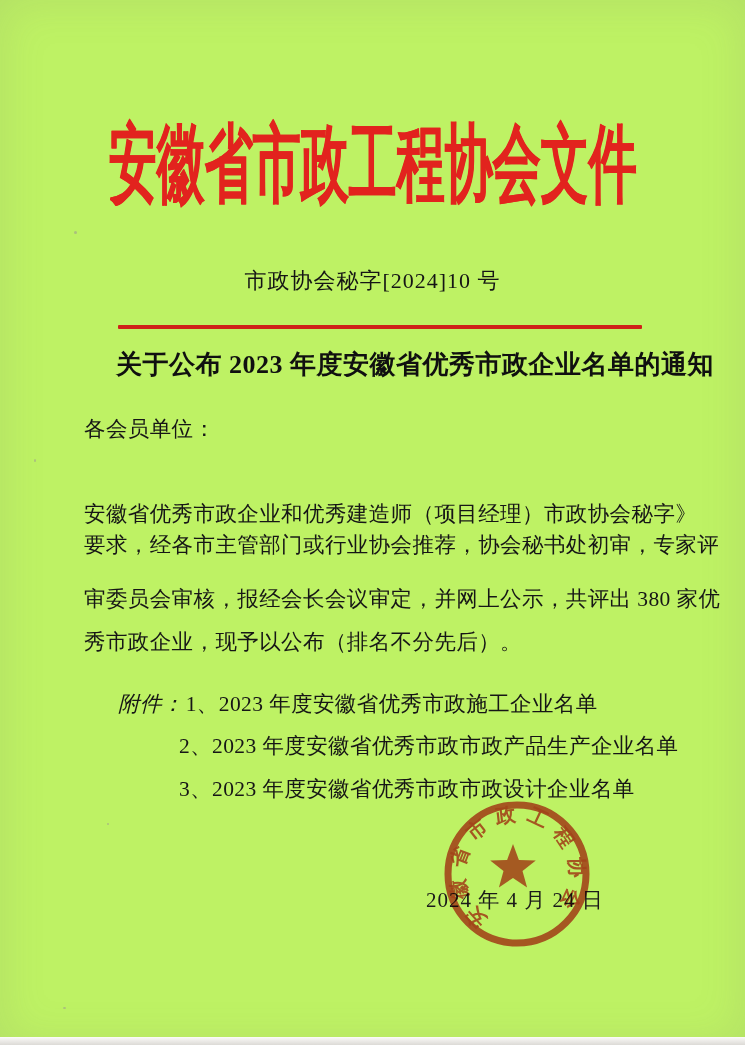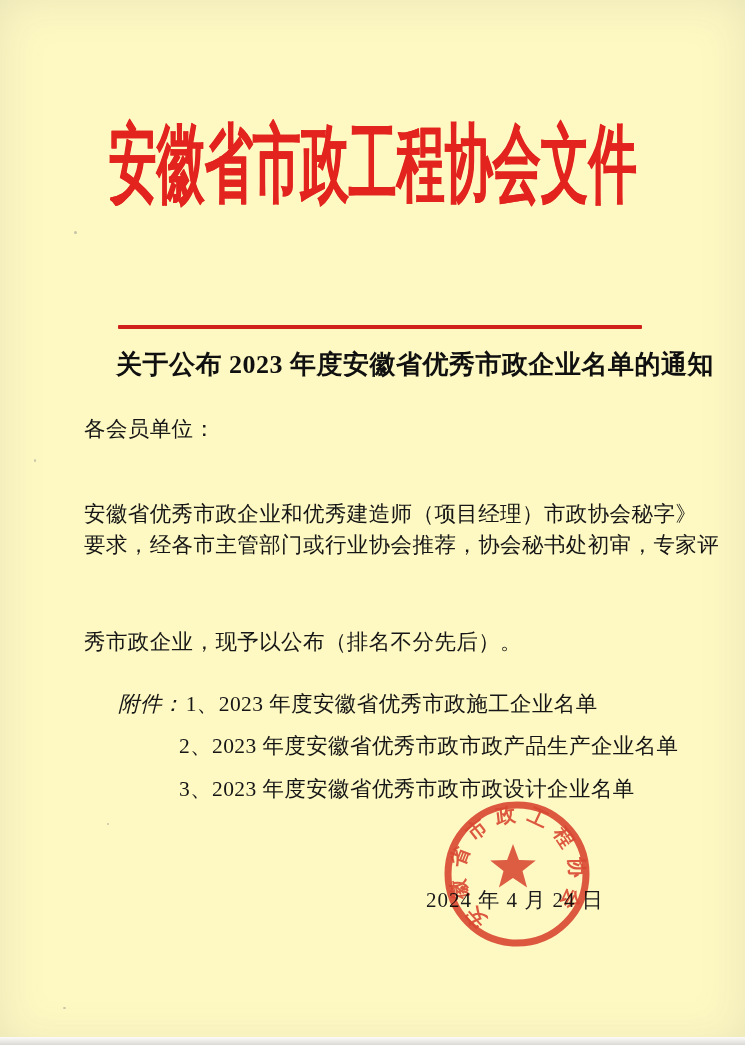--- a/index.html
+++ b/index.html
@@ -1,20 +1,20 @@
 <!DOCTYPE html>
 <html><head>
 <meta charset="utf-8">
 <style>
   html,body{margin:0;padding:0;background:#ffffff;}
   .page{
     position:relative;
     width:745px;height:1045px;
     margin:0 auto;
-    background:#fef9c3;
+    background:#bef264;
     overflow:hidden;
     font-family:"Liberation Serif","DejaVu Serif",serif;
     color:#1b1b1b;
     box-shadow: inset 0 0 46px rgba(120,118,112,0.16);
   }
   
   .org-title-wrap{
     position:absolute;top:118px;left:0;right:0;
     text-align:center;height:100px;
   }
@@ -94,29 +94,31 @@
 </style>
 </head>
 <body>
 
 <div class="page">
 
   <div class="org-title-wrap">
     <span class="org-title">安徽省市政工程协会文件</span>
   </div>
 
+  <div class="doc-number">市政协会秘字[2024]10 号</div>
 
   <div class="red-line"></div>
 
   <h1 class="notice-title">关于公布 2023 年度安徽省优秀市政企业名单的通知</h1>
 
   <div class="body-text t-salutation">各会员单位：</div>
 
   <div class="body-text t-b1">安徽省优秀市政企业和优秀建造师（项目经理）市政协会秘字》</div>
   <div class="body-text t-b2">要求，经各市主管部门或行业协会推荐，协会秘书处初审，专家评</div>
+  <div class="body-text t-b3">审委员会审核，报经会长会议审定，并网上公示，共评出 380 家优</div>
   <div class="body-text t-b4">秀市政企业，现予以公布（排名不分先后）。</div>
 
   <div class="att-row att-1">
     <span class="att-label">附件：</span><span>1、2023 年度安徽省优秀市政施工企业名单</span>
   </div>
   <div class="att-row att-2">2、2023 年度安徽省优秀市政市政产品生产企业名单</div>
   <div class="att-row att-3">3、2023 年度安徽省优秀市政市政设计企业名单</div>
 
   <div class="doc-date">2024 年 4 月 24 日</div>
 

